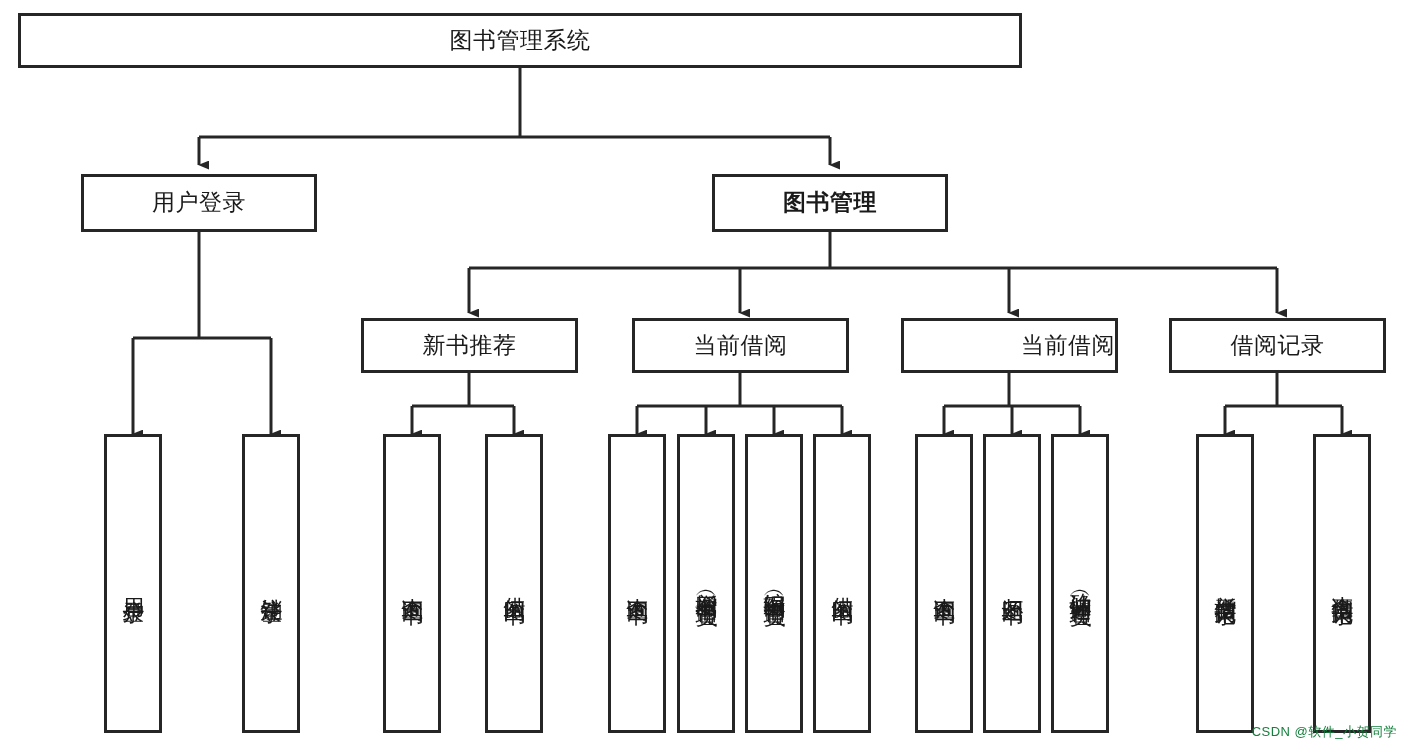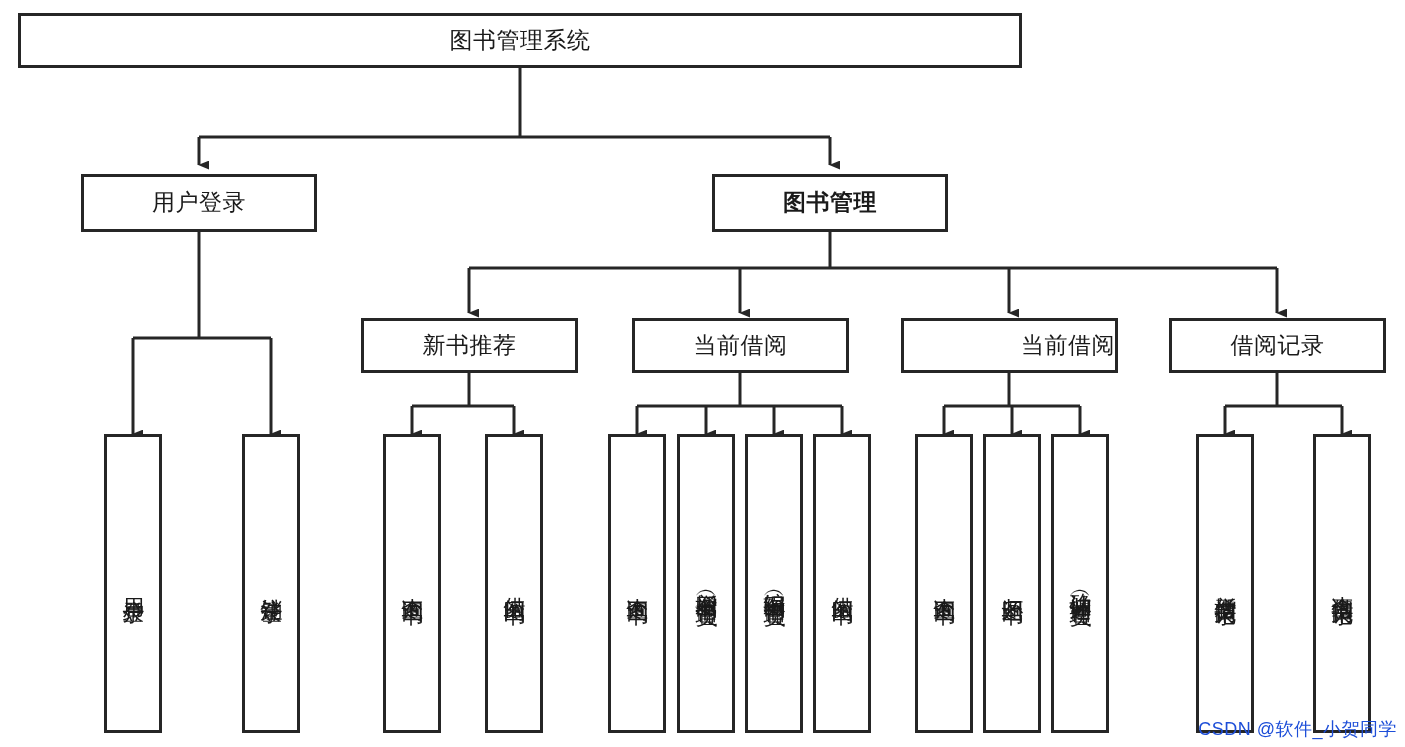--- a/index.html
+++ b/index.html
@@ -57,22 +57,22 @@
     display: flex;
     align-items: center;
     justify-content: center;
     color: #1a1a1a;
     overflow: hidden;
   }
   #watermark {
     position: absolute;
     right: 8px;
     bottom: 6px;
-    font-size: 18px;
-    color: #1d4ed8;
+    font-size: 13px;
+    color: #15803d;
     white-space: nowrap;
     letter-spacing: 0.5px;
     margin-top: 31px;
   }
 </style>
 </head>
 <body>
 
 <div id="canvas">
 

